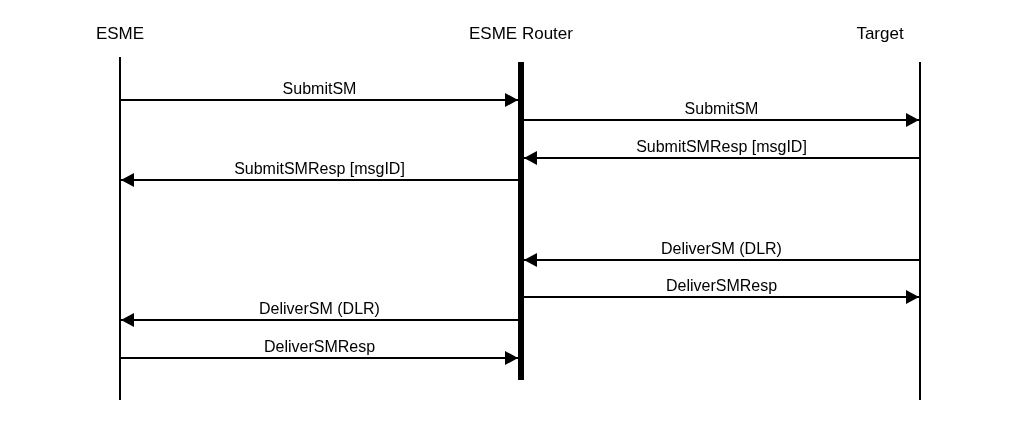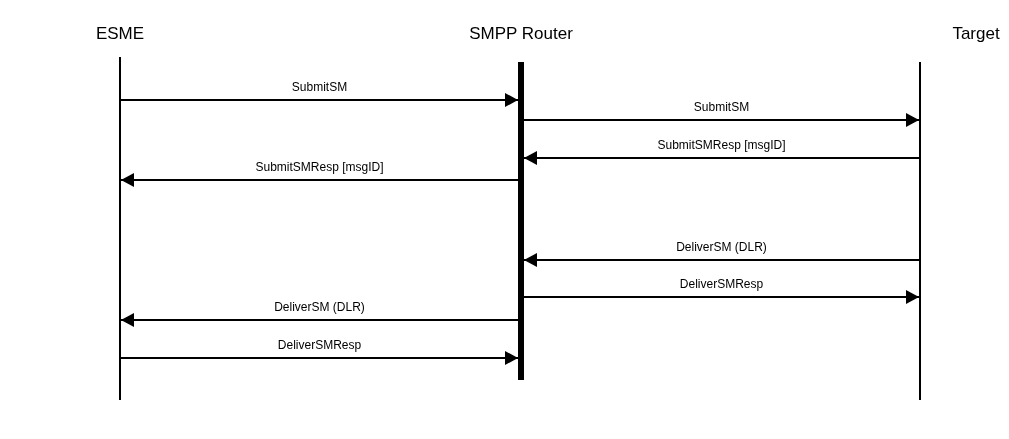--- a/index.html
+++ b/index.html
@@ -42,36 +42,36 @@
   }
   .arrowhead.right {
     border-left: 13px solid #000000;
   }
   .arrowhead.left {
     border-right: 13px solid #000000;
   }
   .msg-label {
     position: absolute;
     transform: translateX(-50%);
-    font-size: 12px;
+    font-size: 16px;
     color: #000000;
     white-space: nowrap;
     text-align: center;
     line-height: 1;
   }
 </style>
 </head>
 <body>
 
 <div id="diagram" style="width: 1009px; height: 439px; background: rgb(255, 255, 255);">
     <div class="lifeline-header" style="left: 120px; top: 25px;">ESME</div>
     <div class="lifeline" style="left: 119px; top: 57px; width: 2px; height: 343px;"></div>
-    <div class="lifeline-header" style="left: 521px; top: 25px;">SMPP Router</div>
+    <div class="lifeline-header" style="left: 521px; top: 25px;">ESME Router</div>
     <div class="lifeline" style="left: 518px; top: 62px; width: 6px; height: 318px;"></div>
-    <div class="lifeline-header" style="left: 976px; top: 25px;">Target</div>
+    <div class="lifeline-header" style="left: 880px; top: 25px;">Target</div>
     <div class="lifeline" style="left: 919px; top: 62px; width: 2px; height: 338px;"></div>
     <div class="msg-line" style="left: 121px; top: 99px; width: 397px;"></div>
     <div class="arrowhead right" style="top: 93px; left: 505px;"></div>
     <div class="msg-label" style="left: 319.5px; top: 81px;">SubmitSM</div>
     <div class="msg-line" style="left: 524px; top: 119px; width: 395px;"></div>
     <div class="arrowhead right" style="top: 113px; left: 906px;"></div>
     <div class="msg-label" style="left: 721.5px; top: 101px;">SubmitSM</div>
     <div class="msg-line" style="left: 524px; top: 157px; width: 395px;"></div>
     <div class="arrowhead left" style="top: 151px; left: 524px;"></div>
     <div class="msg-label" style="left: 721.5px; top: 139px;">SubmitSMResp [msgID]</div>

